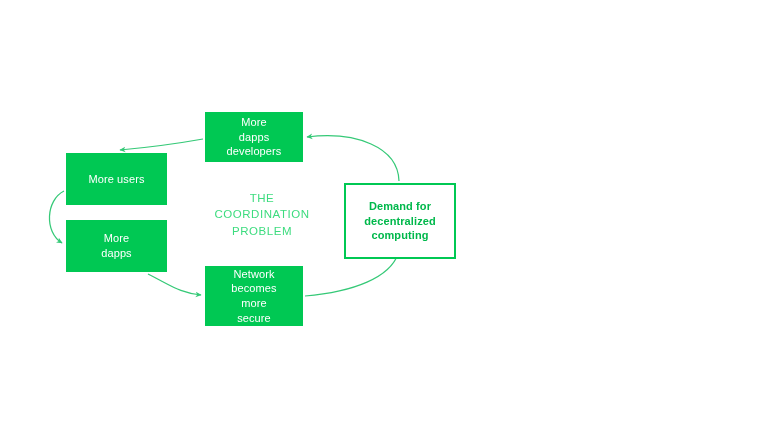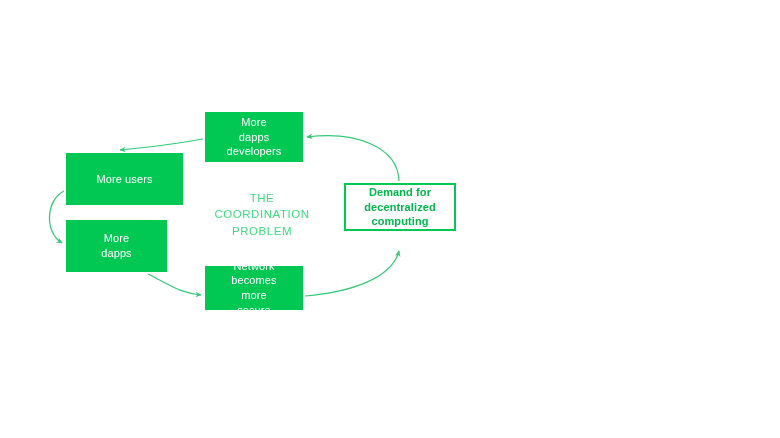--- a/index.html
+++ b/index.html
@@ -70,24 +70,24 @@
     font-size: 11.5px;
     font-weight: 400;
     letter-spacing: 0.55px;
     line-height: 1.42;
     text-transform: uppercase;
     white-space: pre-line;
   }
 
   
   #node-dapps   { left: 205px; top: 112px; width: 98px;  height: 50px; }
-  #node-users   { left: 66px;  top: 153px; width: 117px; height: 52px; }
+  #node-users   { left: 66px;  top: 153px; width: 101px; height: 52px; }
   #node-nodes   { left: 66px;  top: 220px; width: 101px; height: 52px; }
-  #node-network { left: 205px; top: 266px; width: 98px;  height: 44px; }
-  #node-demand  { left: 344px; top: 183px; width: 112px; height: 48px; }
+  #node-network { left: 205px; top: 266px; width: 98px;  height: 60px; }
+  #node-demand  { left: 344px; top: 183px; width: 112px; height: 76px; }
 </style>
 </head>
 <body>
 
 <div id="diagram-canvas">
 
   <svg id="arrow-layer" viewBox="0 0 780 438" width="780" height="438" xmlns="http://www.w3.org/2000/svg">
     <defs>
       <marker id="arrowhead" viewBox="0 0 10 10" refX="8.4" refY="5" markerWidth="5.2" markerHeight="5.2" orient="auto-start-reverse">
         <path d="M 0 0.6 L 9.4 5 L 0 9.4 L 2.6 5 Z" fill="#35c977"></path>

